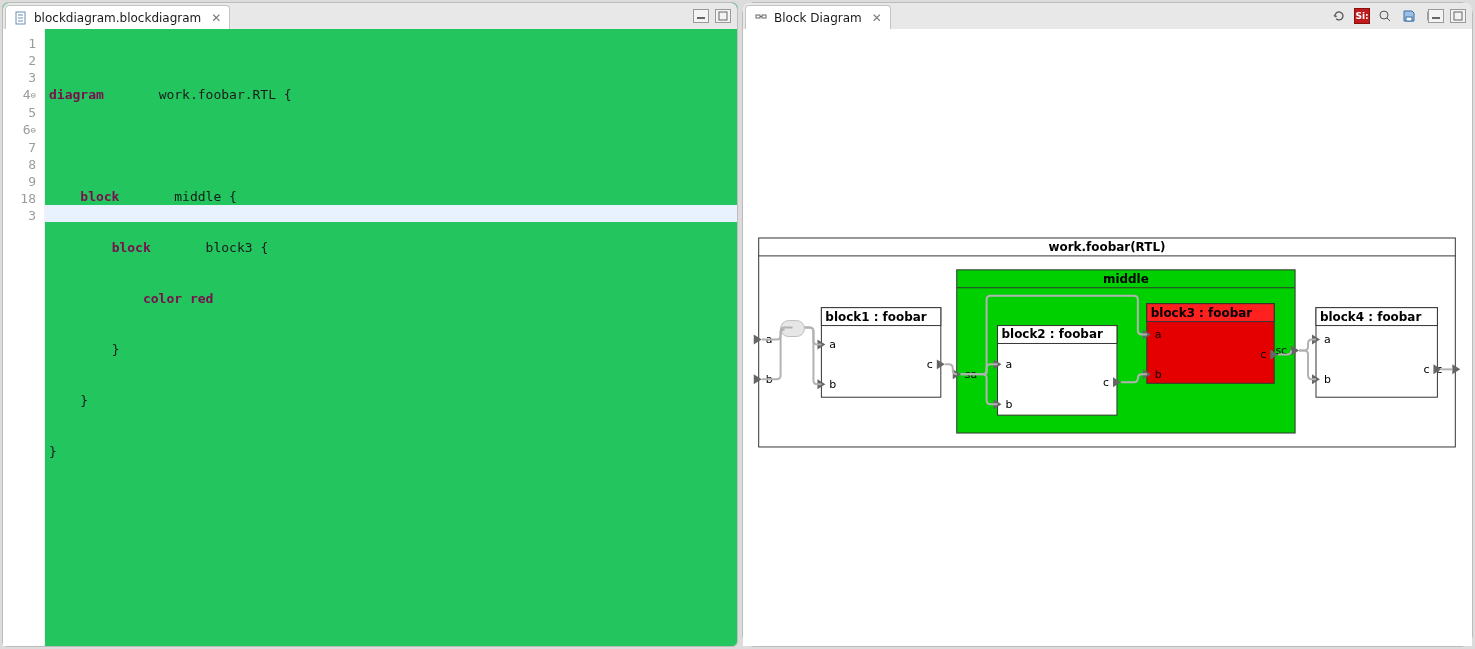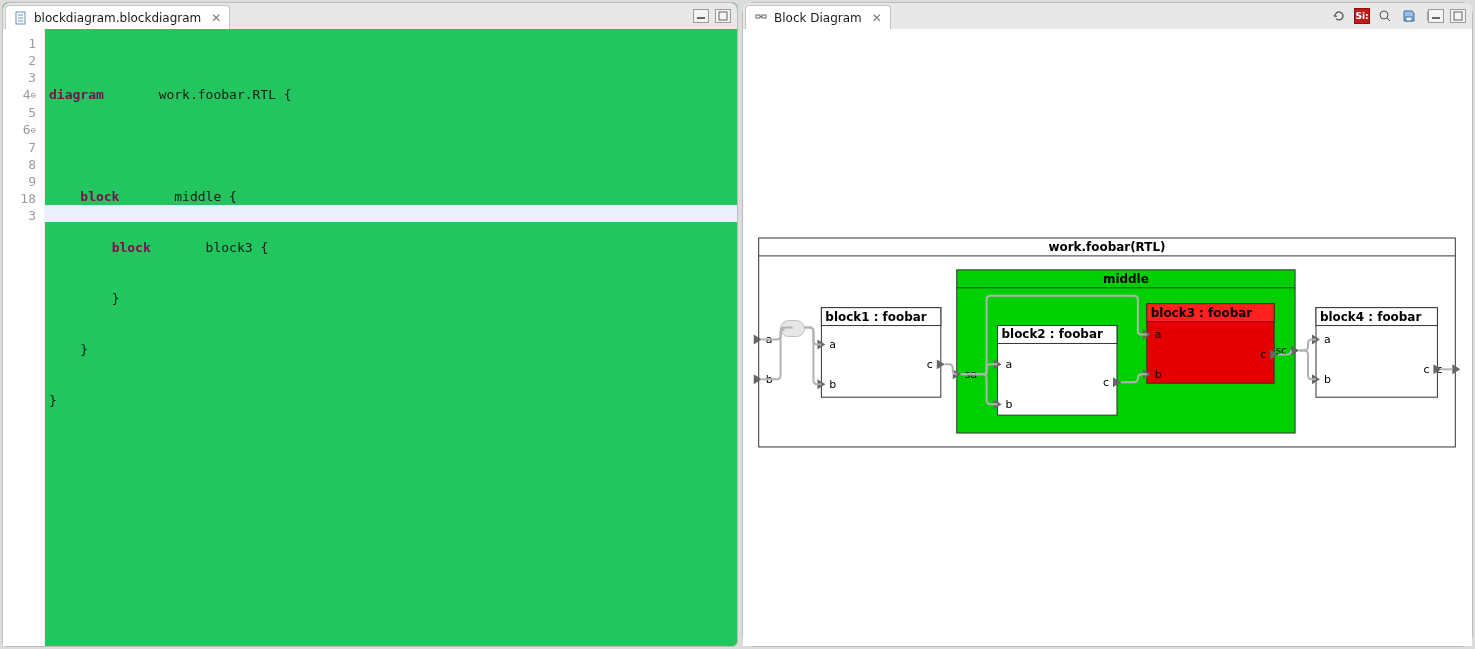--- a/index.html
+++ b/index.html
@@ -87,20 +87,21 @@
       <div>9</div>
       <div>18</div>
       <div>3</div>
     </div>
     <div class="code">
       <div class="hl" style="top:176px"></div>
       <div class="line"><span class="k">diagram</span> <span class="id">work.foobar.RTL</span> <span class="p">{</span></div>
       <div class="line"></div>
       <div class="line">    <span class="k">block</span> <span class="id">middle</span> <span class="p">{</span></div>
       <div class="line">        <span class="k">block</span> <span class="id">block3</span> <span class="p">{</span></div>
+      <div class="line">            <span class="k">color</span> <span class="k">red</span></div>
       <div class="line">        <span class="p">}</span></div>
       <div class="line">    <span class="p">}</span></div>
       <div class="line"><span class="p">}</span></div>
       <div class="line"></div>
     </div>
   </div>
 </div>
 
 <div class="pane pane-right">
   <div class="tabbar">

